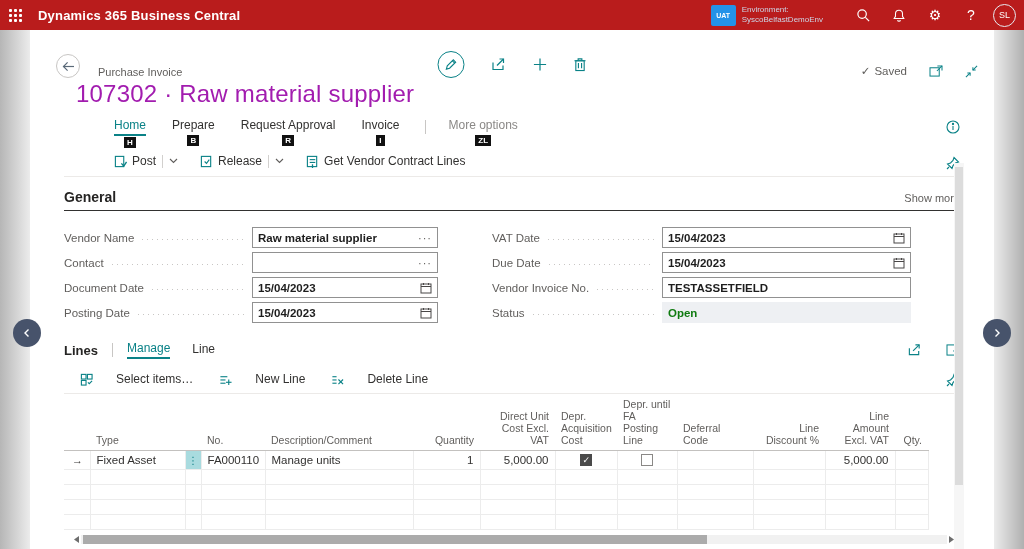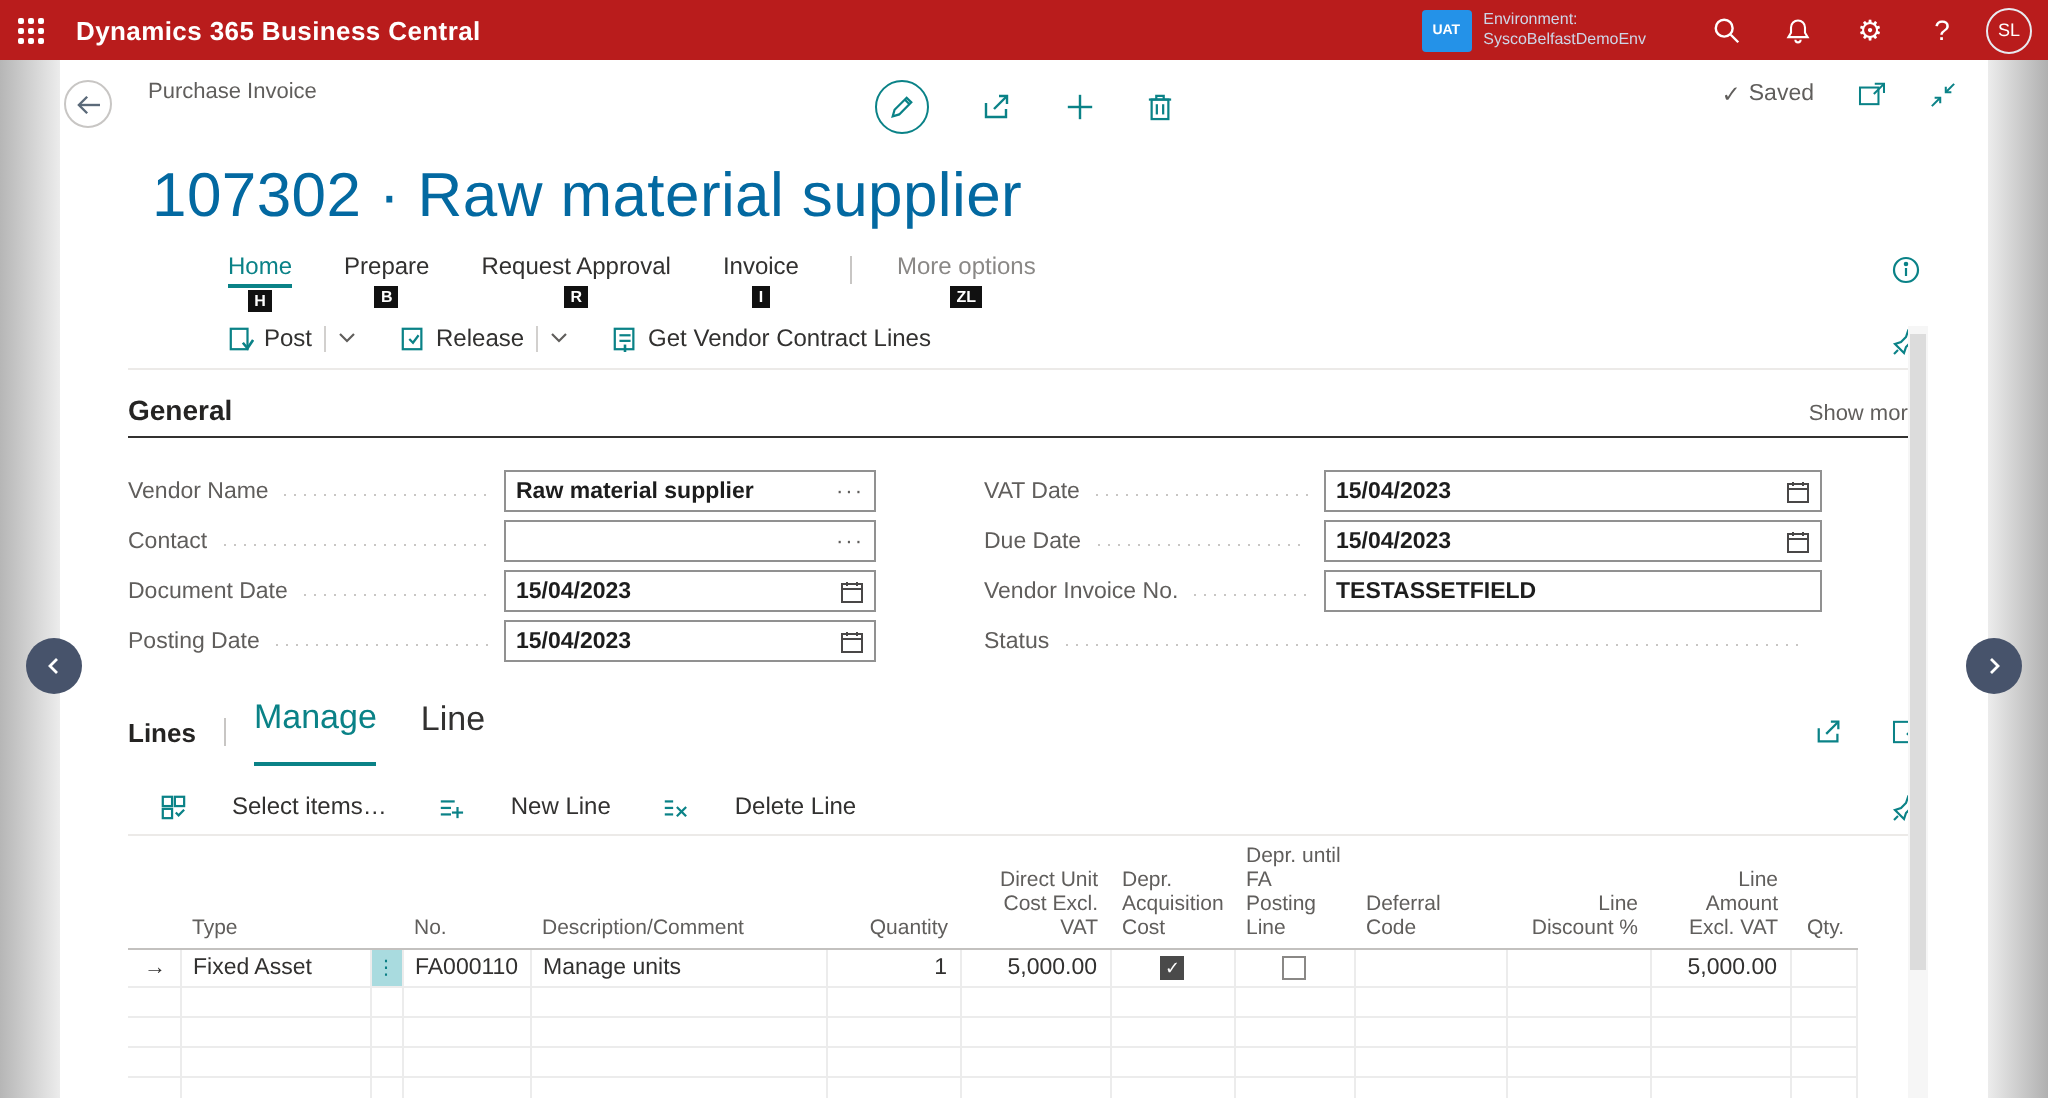--- a/index.html
+++ b/index.html
@@ -27,30 +27,30 @@
   .gutter.left  { left:0;  background:linear-gradient(to left,  #ececec, #b6b6b6); }
   .gutter.right { right:0; background:linear-gradient(to right, #ececec, #b0b0b0); }
   .nav-circle { position:absolute; top:289px; width:28px; height:28px; border-radius:50%; background:#47536b;
     display:flex; align-items:center; justify-content:center; cursor:pointer; z-index:6; }
   .nav-circle.left { left:13px; } .nav-circle.right { left:983px; }
 
   .page { position:absolute; left:30px; right:30px; top:0; bottom:0; background:#fff; overflow:hidden; }
   .content { padding:0 34px; }
 
   
-  .page-head { position:relative; height:38px; margin-top:10px; display:flex; align-items:flex-start; }
+  .page-head { position:relative; height:38px; margin-top:10px; display:flex; align-items:flex-end;padding-left:24px; }
   .back-btn { width:24px; height:24px; border:1px solid #c8c6c4; border-radius:50%; display:flex; align-items:center;
     justify-content:center; margin-left:2px; cursor:pointer; color:#5b6a79; }
   .page-caption { font-size:11px; color:#605e5c; margin-left:18px; }
   .head-center { position:absolute; left:50%; transform:translateX(-50%); display:flex; align-items:center; gap:26px; }
   .circle-btn { width:27px; height:27px; border:1px solid #0a8287; border-radius:50%; display:flex; align-items:center; justify-content:center; cursor:pointer; }
   .flat-btn { display:flex; align-items:center; justify-content:center; cursor:pointer; color:#0a8287; }
   .head-right { position:absolute; right:16px; display:flex; align-items:center; gap:22px; }
   .saved { display:flex; align-items:center; gap:4px; color:#605e5c; font-size:11.5px; }
-  .page-title { font-size:31px; font-weight:300; color:#0369a1; margin-left:46px; margin-top:2px; letter-spacing:.2px; }
+  .page-title { font-size:24px; font-weight:300; color:#a21caf; margin-left:46px; margin-top:2px; letter-spacing:.2px; }
 
   
   .tabstrip { display:flex; align-items:flex-start; margin:10px 0 0 50px; padding-right:66px; position:relative; }
   .tabwrap { display:flex; flex-direction:column; align-items:center; margin-right:26px; cursor:pointer; }
   .tab-label { font-size:12px; color:#323130; padding-bottom:2px; }
   .tabwrap.active .tab-label { color:#0a8287; border-bottom:2px solid #0a8287; }
   .tabwrap.more .tab-label { color:#8a8886; }
   .keytip { margin-top:1px; background:#111; color:#fff; font-size:8px; font-weight:700; padding:1px 3px; line-height:9px; }
   .tab-divider { width:1px; height:14px; background:#c8c6c4; margin:2px 22px 0 0; }
   .ribbon-info { position:absolute; right:0; top:2px; }
@@ -77,21 +77,21 @@
     font-size:11.5px; font-weight:600; color:#1d1d1d; background:transparent; }
   .fbox .assist { color:#605e5c; font-size:11px; cursor:pointer; letter-spacing:1px; }
   .w-left  { width:186px; } .w-right { width:249px; }
   .status-strip { width:249px; height:21px; background:#eef0f3; display:flex; align-items:center; padding:0 6px; }
   .status-val { font-size:11.5px; font-weight:700; color:#0f7b10; }
 
   
   .lines-head { display:flex; align-items:center; margin-top:16px; }
   .lines-title { font-size:13px; font-weight:700; color:#252423; }
   .vdiv { width:1px; height:14px; background:#c8c6c4; margin:0 14px; }
-  .subtab { font-size:17px; color:#323130; margin-right:22px; cursor:pointer; padding-bottom:12px; }
+  .subtab { font-size:12px; color:#323130; margin-right:22px; cursor:pointer; padding-bottom:2px; }
   .subtab.active { color:#0a8287; border-bottom:2px solid #0a8287; }
   .lines-head-icons { margin-left:auto; display:flex; gap:24px; }
   .lines-toolbar { display:flex; align-items:center; gap:26px; margin-top:10px; padding:3px 0 7px 16px;
     border-bottom:1px solid #eceae8; position:relative; }
   .ltool { display:flex; align-items:center; gap:23px; font-size:12px; color:#323130; cursor:pointer; }
   .lines-toolbar .pin { position:absolute; right:0; top:4px; }
 
   
   table.grid { border-collapse:collapse; table-layout:fixed; width:864px; margin-top:2px; }
   .grid th { font-size:10.5px; font-weight:400; color:#605e5c; vertical-align:bottom; padding:2px 6px 4px 6px;
@@ -413,20 +413,23 @@
           <div class="frow">
             <span class="flabel">Vendor Invoice No.</span>
             <span class="dots"></span>
             <div class="fbox w-right">
               <input value="TESTASSETFIELD" style="">
             </div>
           </div>
           <div class="frow">
             <span class="flabel">Status</span>
             <span class="dots"></span>
+            <div class="status-strip">
+              <span class="status-val">Open</span>
+            </div>
           </div>
         </div>
       </div>
 
       <div class="lines-head">
         <div class="lines-title">Lines</div>
         <div class="vdiv"></div>
         <div class="subtab active">Manage</div>
         <div class="subtab">Line</div>
         <div class="lines-head-icons">

